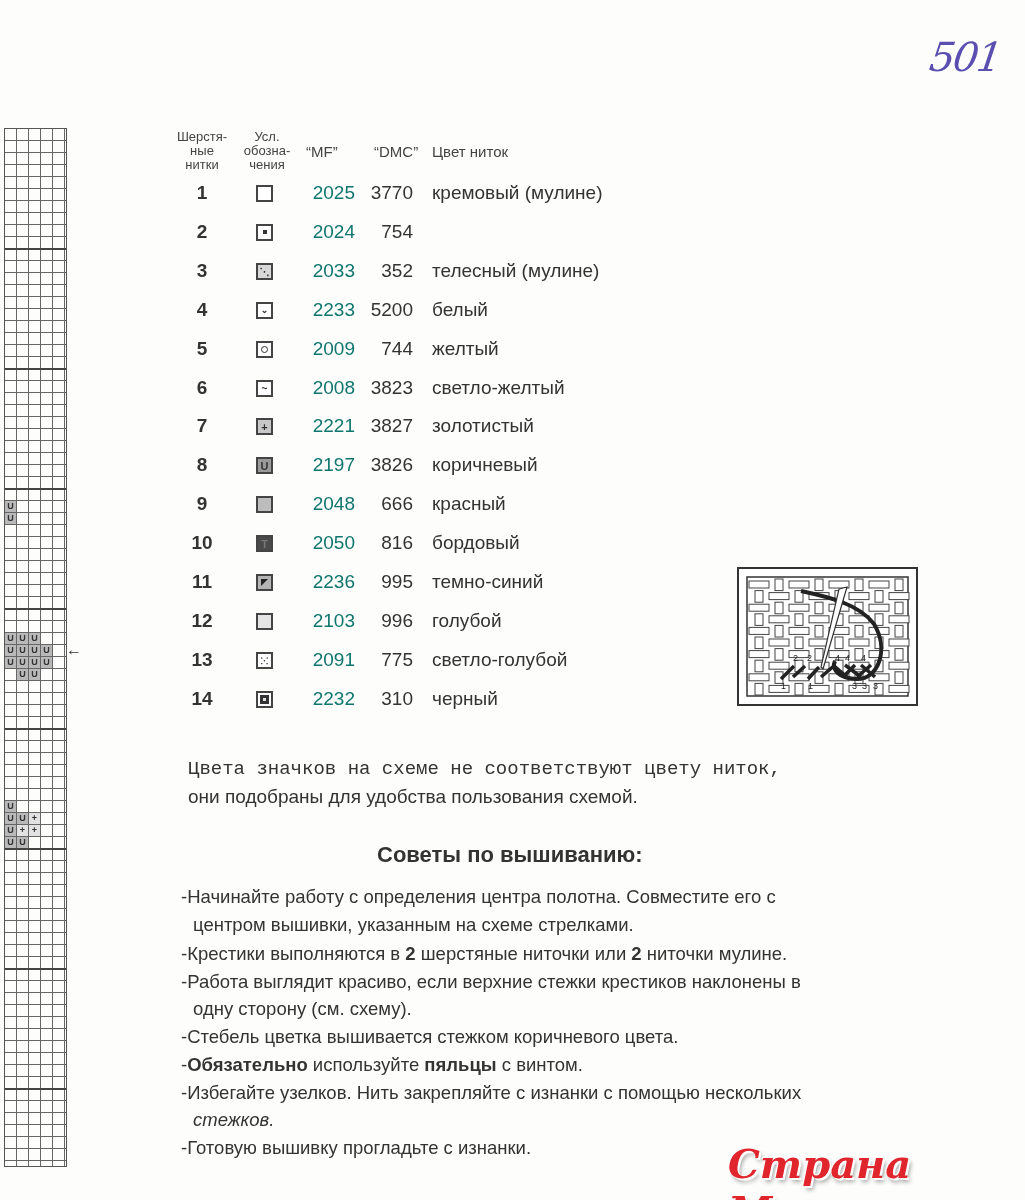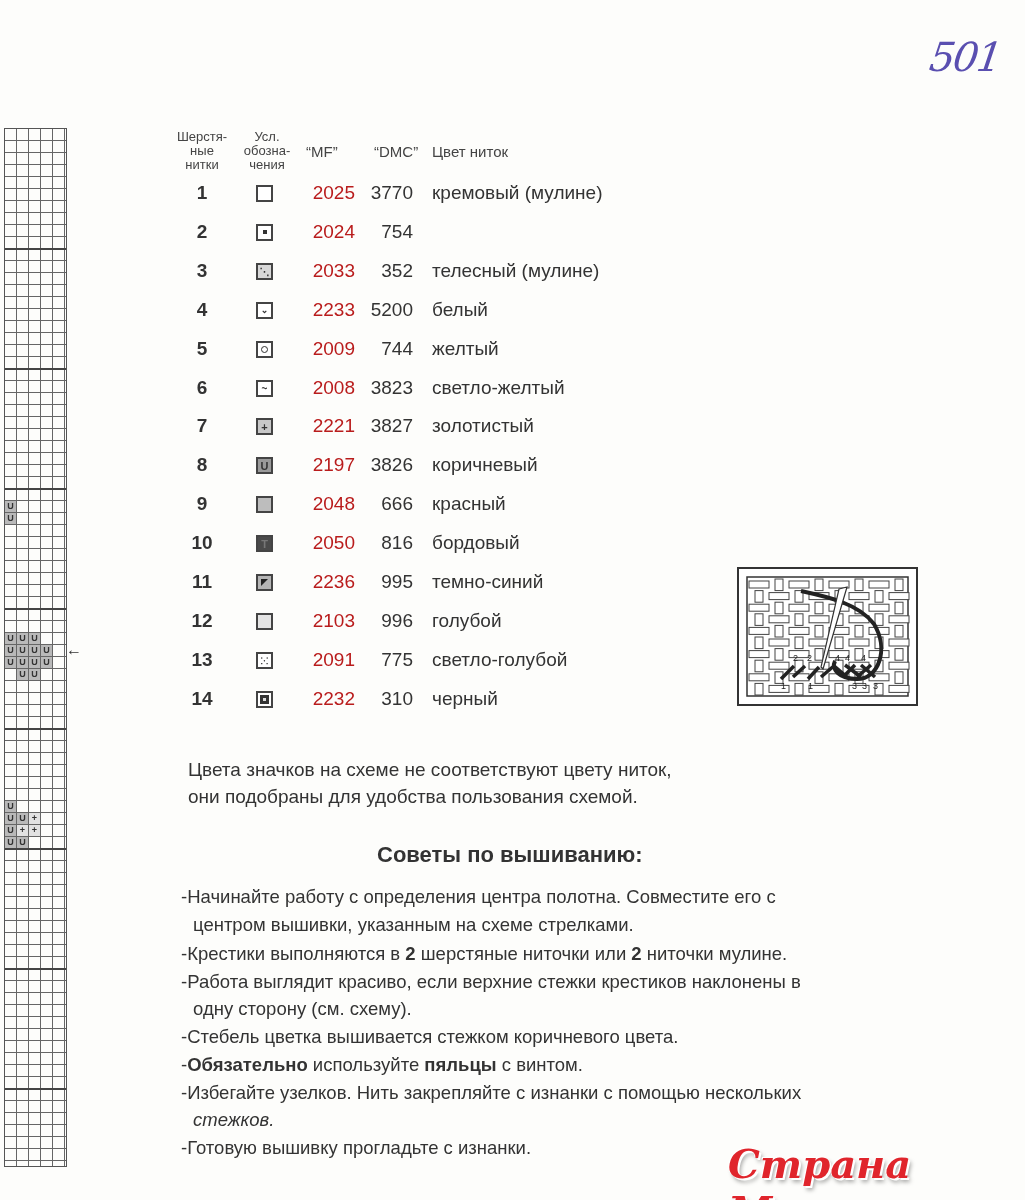--- a/index.html
+++ b/index.html
@@ -29,21 +29,21 @@
     position:absolute; width:11px; height:11px; background:#b9b9b9;
     font-size:9px; line-height:11px; text-align:center; color:#333; font-weight:bold;
   }
   .cell.plus { background:#e2e2e2; }
   .arrow { left:66px; top:641px; font-size:16px; color:#333; }
   
   .th { font-size:13px; color:#444; text-align:center; line-height:14px; }
   .row { position:absolute; left:160px; height:30px; width:560px; }
   .row .num { position:absolute; left:22px; width:40px; text-align:center; font-weight:bold; font-size:19px; color:#333; }
   .row .sym { position:absolute; left:96px; top:3px; width:17px; height:17px; border:2px solid #444; box-sizing:border-box; background:#fff; display:flex; align-items:center; justify-content:center; font-size:11px; font-weight:bold; color:#333; }
-  .row .mf { position:absolute; left:143px; width:52px; text-align:right; font-size:19px; color:#b91c1c; }
+  .row .mf { position:absolute; left:143px; width:52px; text-align:right; font-size:19px; color:#0f766e; }
   .row .dmc { position:absolute; left:205px; width:48px; text-align:right; font-size:19px; color:#333; }
   .row .color { position:absolute; left:272px; font-size:19px; color:#333; white-space:nowrap; }
   
   .diagram { left:737px; top:567px; width:181px; height:139px; border:2px solid #333; box-sizing:border-box; background:#fff; }
   
   .note { left:188px; font-size:19px; color:#333; line-height:29px; }
   .tips-title { left:377px; top:842px; font-size:22px; font-weight:bold; color:#333; }
   .tip { left:181px; font-size:18.5px; color:#333; white-space:nowrap; }
   .tip.cont { left:193px; }
   .watermark {
@@ -335,21 +335,21 @@
       <text x="122" y="92">4</text>
       <text x="42" y="120">1</text>
       <text x="69" y="120">1</text>
       <text x="113" y="120">3</text>
       <text x="123" y="120">3</text>
       <text x="134" y="120">3</text>
     </g>
   </svg>
 </div>
 
-<div class="abs note" style="top:755px;">Цвета значков на схеме не соответствуют цвету ниток,</div>
+<div class="abs note" style="top:755px;font-family:Liberation Mono, monospace;">Цвета значков на схеме не соответствуют цвету ниток,</div>
 <div class="abs note" style="top:782px;">они подобраны для удобства пользования схемой.</div>
 
 <div class="abs tips-title">Советы по вышиванию:</div>
 <div class="abs tip" style="top:886px;">-Начинайте работу с определения центра полотна. Совместите его с</div>
 <div class="abs tip cont" style="top:914px;">центром вышивки, указанным на схеме стрелками.</div>
 <div class="abs tip" style="top:943px;"><span>-Крестики выполняются в </span><b>2</b><span> шерстяные ниточки  или </span><b>2</b><span> ниточки мулине.</span></div>
 <div class="abs tip" style="top:971px;">-Работа выглядит красиво, если верхние стежки крестиков наклонены в</div>
 <div class="abs tip cont" style="top:998px;">одну сторону (см. схему).</div>
 <div class="abs tip" style="top:1026px;">-Стебель цветка вышивается стежком коричневого цвета.</div>
 <div class="abs tip" style="top:1054px;"><span>-</span><b>Обязательно</b><span> используйте </span><b>пяльцы</b><span> с винтом.</span></div>

